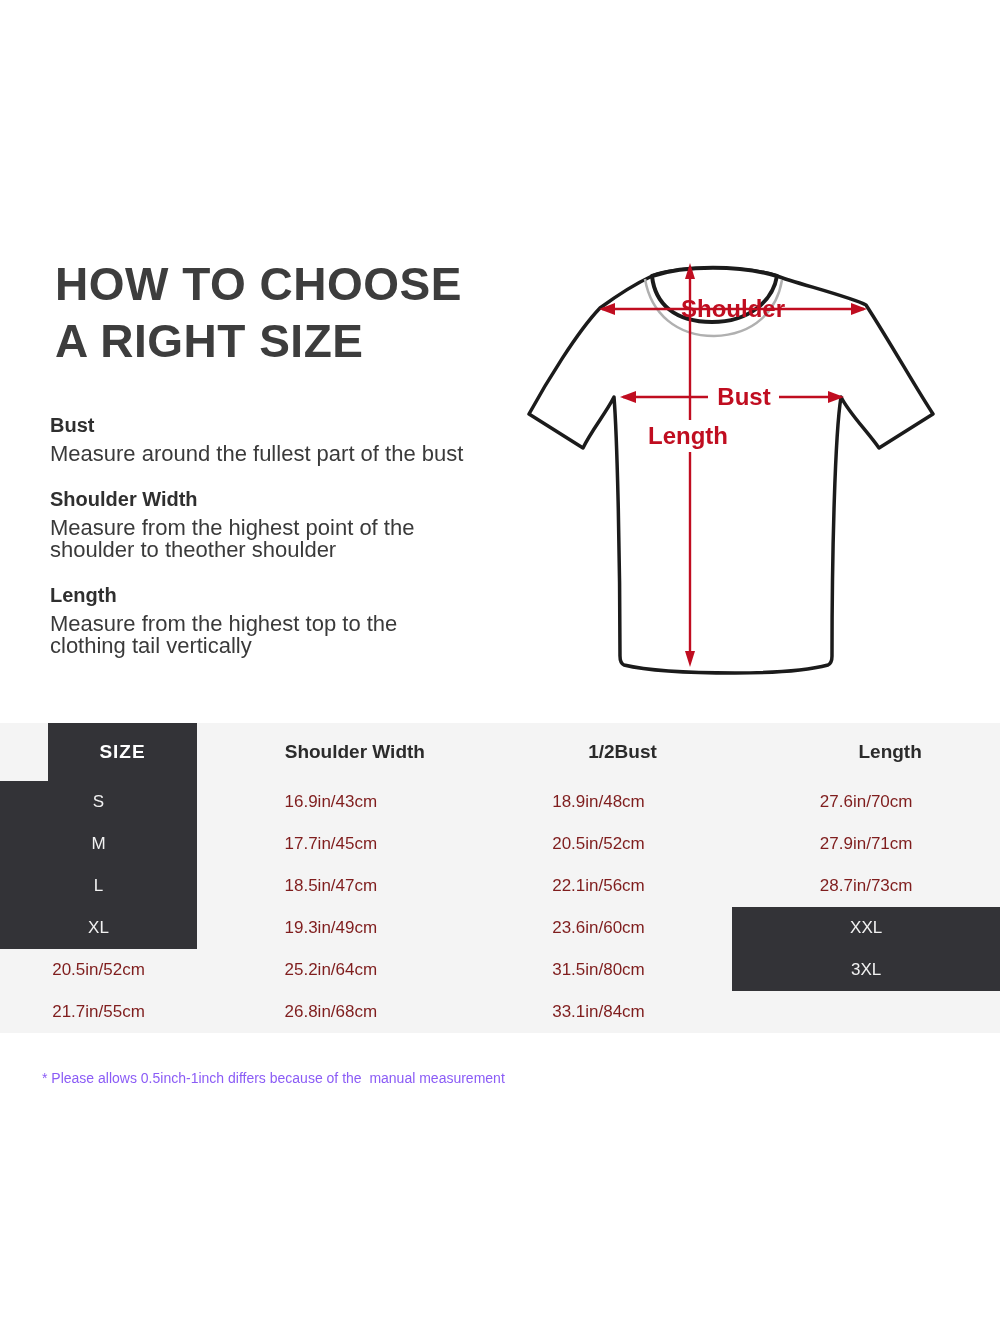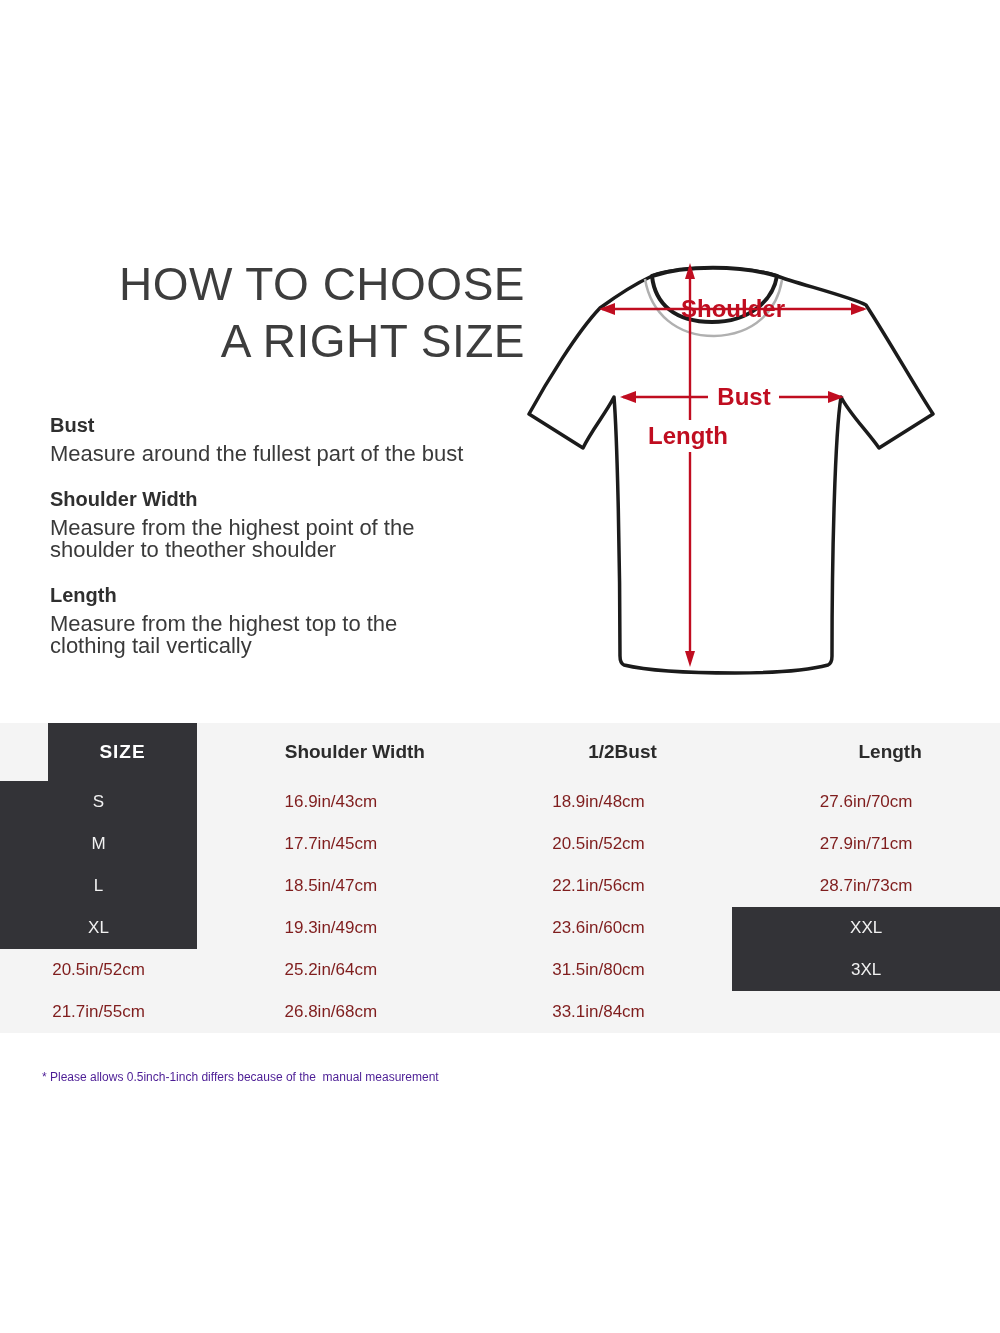--- a/index.html
+++ b/index.html
@@ -4,22 +4,22 @@
 <style>
   html, body { margin:0; padding:0; background:#ffffff; overflow:hidden; }
   body {
     width:1000px; height:1333px; position:relative;
     font-family:"Liberation Sans", sans-serif; color:#3a3a3a;
   }
   .page { position:relative; width:1000px; height:1333px; background:#fff; }
 
   .page-title {
     position:absolute; left:55px; top:256px; width:470px;
-    font-size:46px; font-weight:400; line-height:57px; letter-spacing:0.5px;
-    color:#3d3d3d; white-space:pre-line;text-align:right;
+    font-size:46px; font-weight:700; line-height:57px; letter-spacing:0.5px;
+    color:#3d3d3d; white-space:pre-line;
   }
 
   .guide { position:absolute; left:50px; top:414px; width:450px; }
   .guide h3 { margin:0 0 6px 0; font-size:20px; line-height:23px; font-weight:700; color:#2f2f2f; }
   .guide p  { margin:0 0 22px 0; font-size:22px; line-height:22.5px; color:#3a3a3a; white-space:pre-line; }
 
   .diagram { position:absolute; left:505px; top:252px; width:460px; height:440px;text-align:center; }
   .diagram svg { display:block; width:460px; height:440px; }
   .annot-label { font-family:"Liberation Sans", sans-serif; font-weight:700; font-size:24px; }
 
@@ -30,21 +30,21 @@
     background:#f4f4f4;
   }
   .cell { display:flex; align-items:center; justify-content:center;
           font-size:17px; color:#7f1d1d; }
   .cell.hdr { font-weight:700; font-size:19px; color:#2b2b2b;margin-left:48px; }
   .cell.dark { background:#333337; color:#f2f2f2; }
   .cell.dark.hdr { color:#ffffff; letter-spacing:1px; }
 
   .footnote {
     position:absolute; left:42px; top:1070px; width:900px;
-    font-size:12px; color:#4c1d95; white-space:pre-wrap;
+    font-size:14px; color:#8b5cf6; white-space:pre-wrap;
   }
 </style>
 </head>
 <body>
 
 <div class="page">
 
   <div class="page-title">HOW TO CHOOSE
 A RIGHT SIZE</div>
 

